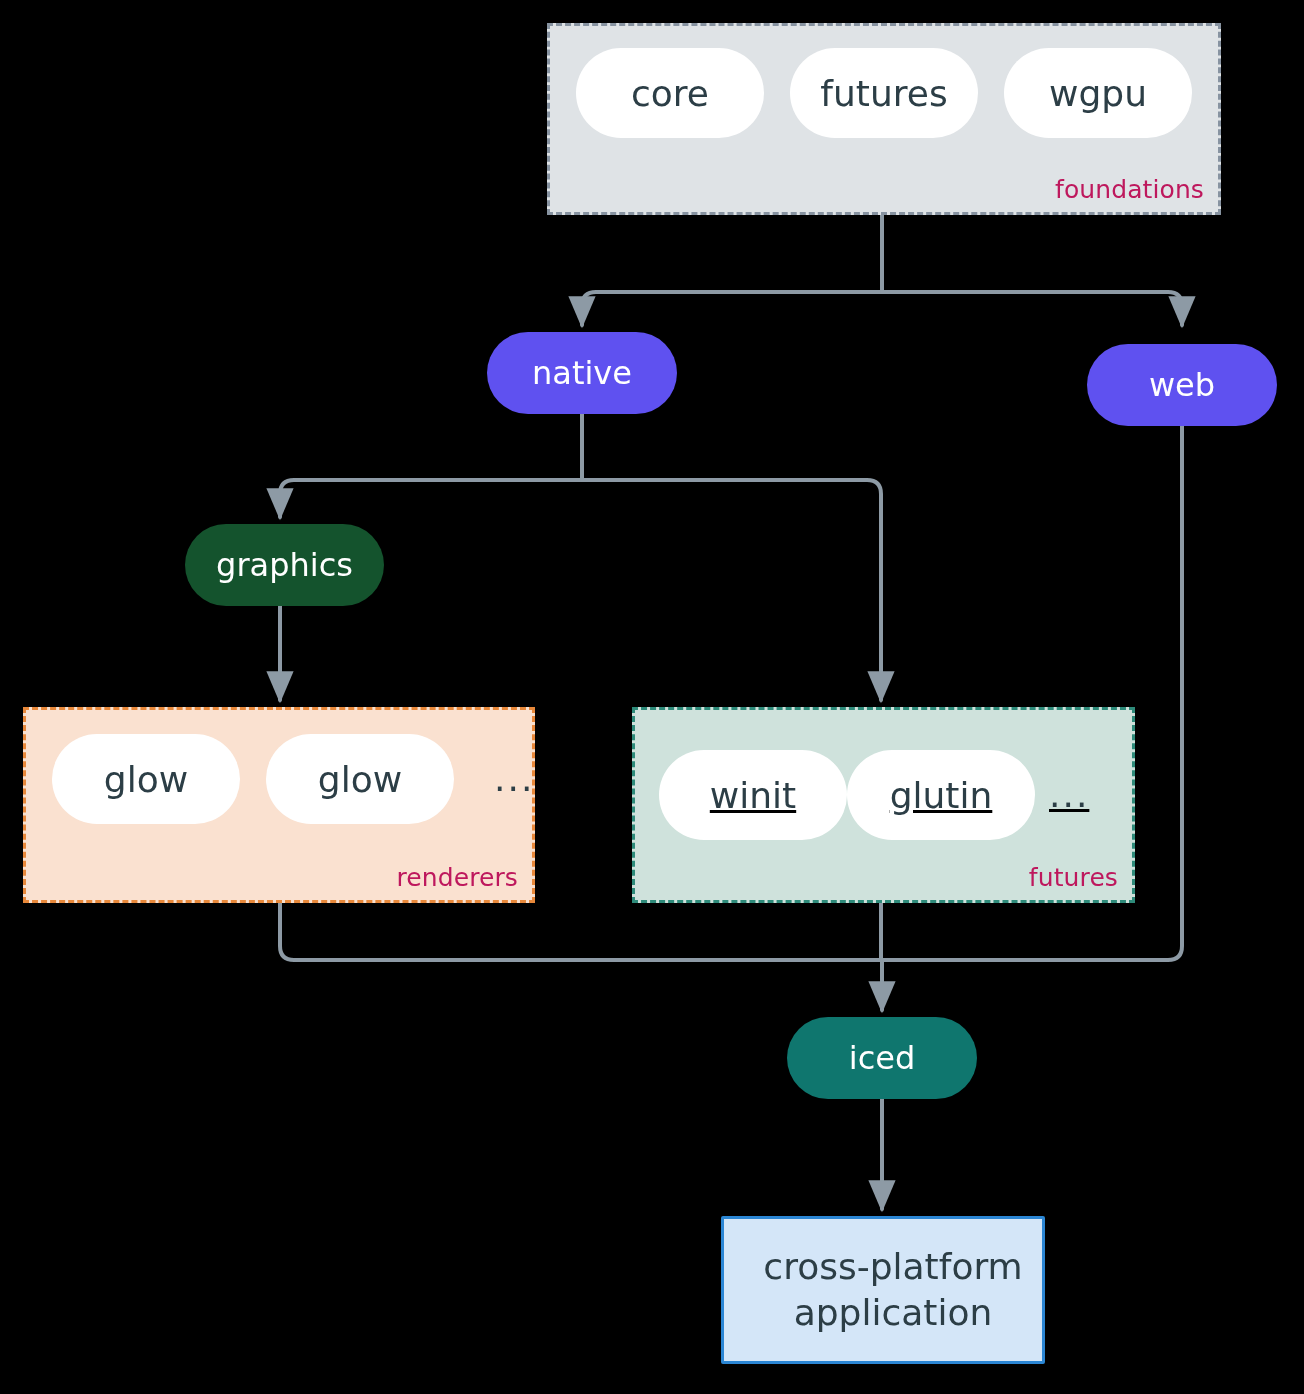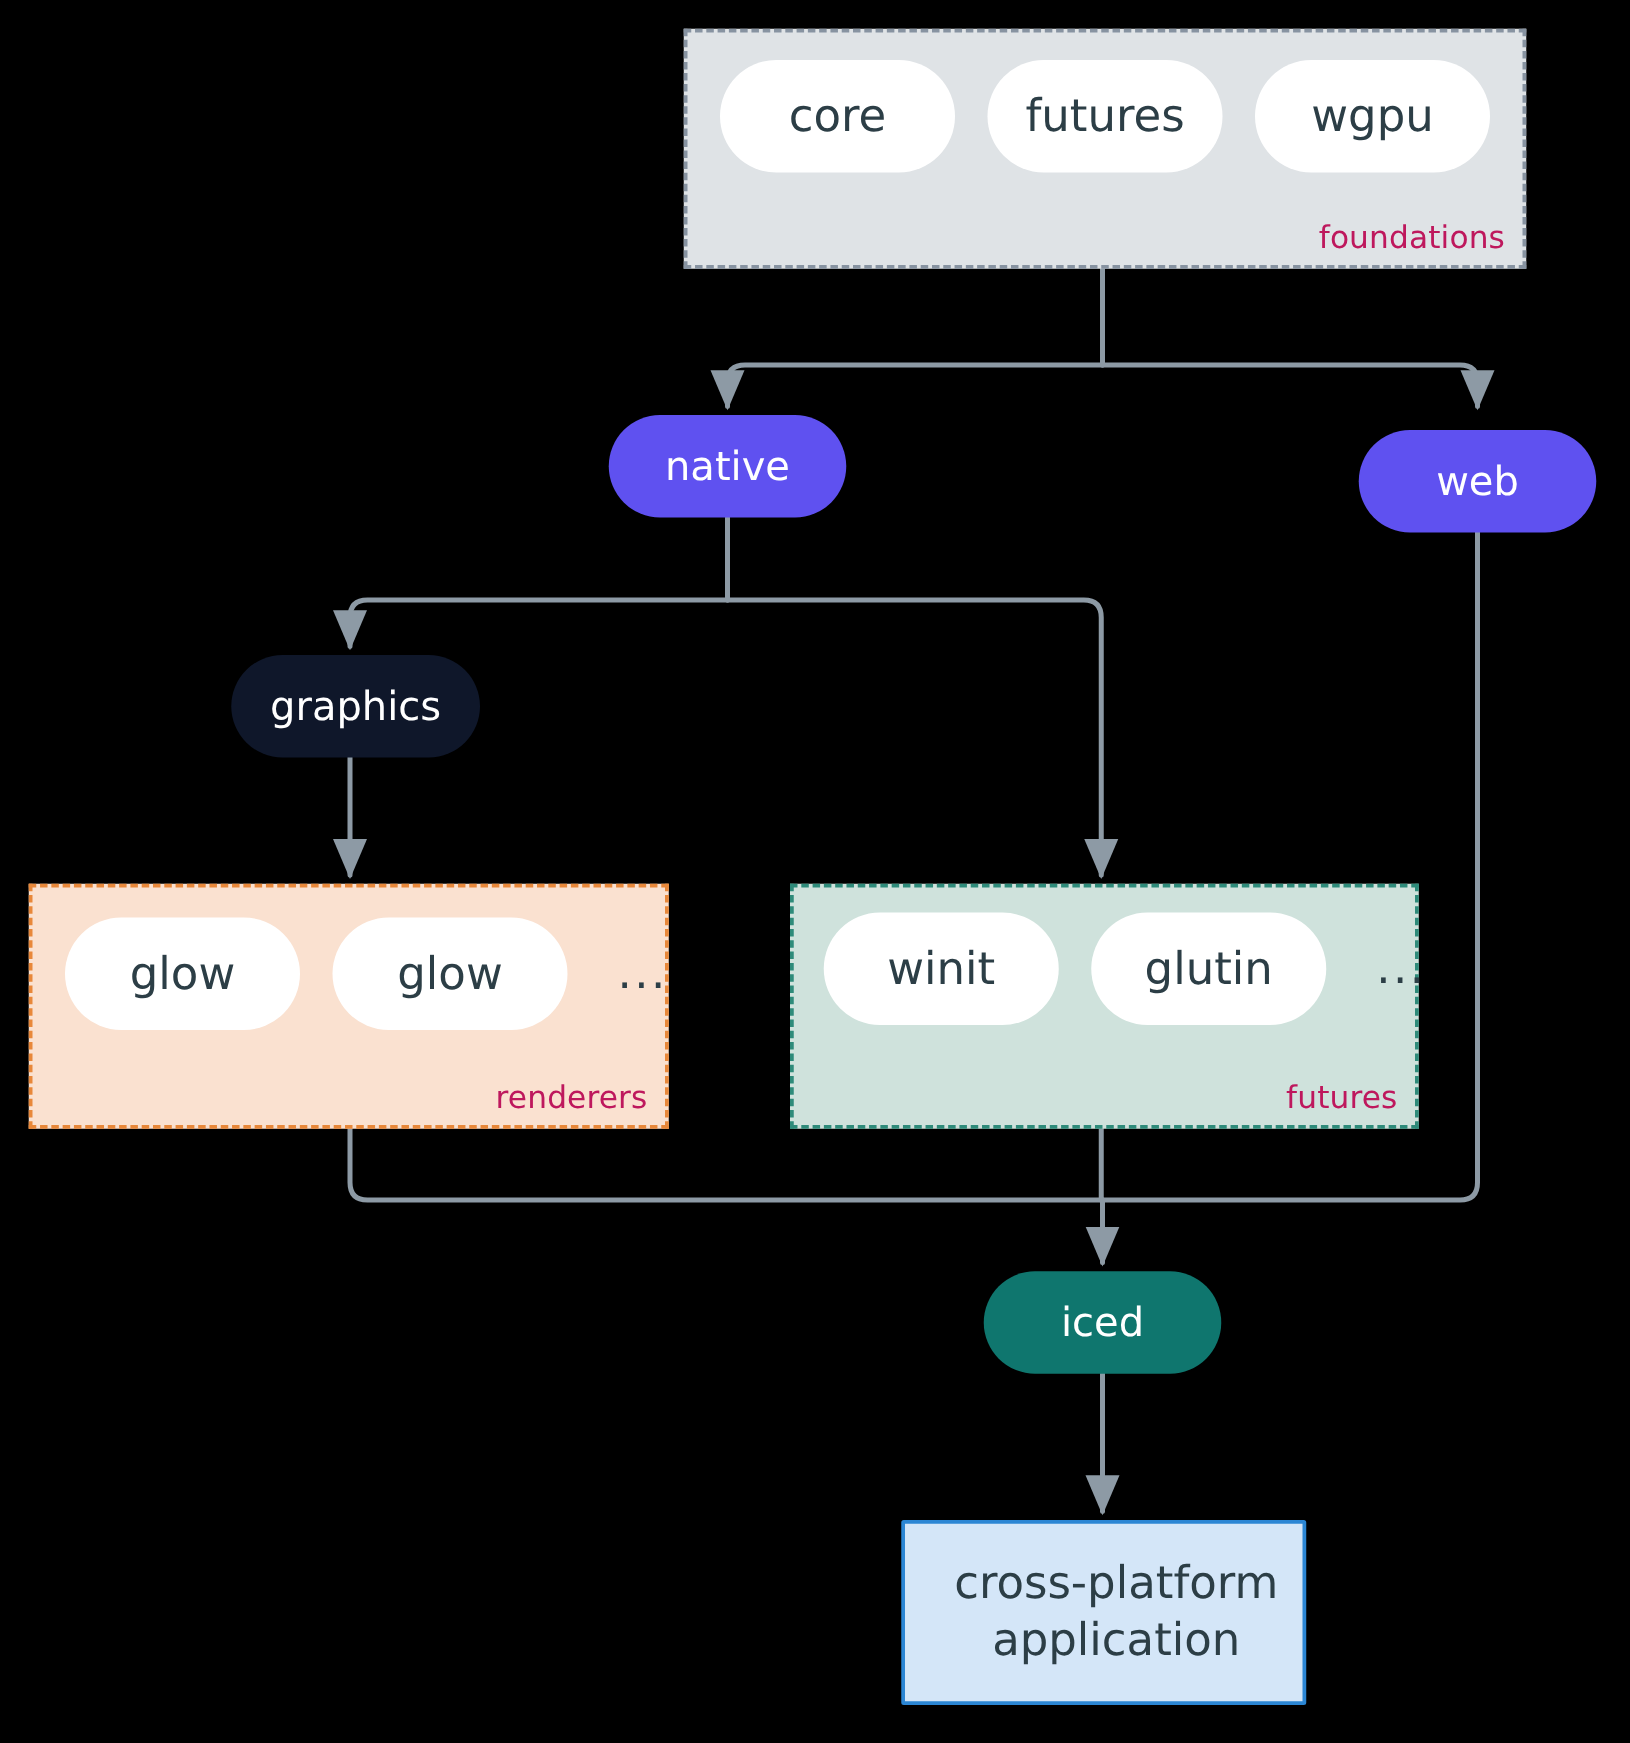--- a/index.html
+++ b/index.html
@@ -88,22 +88,22 @@
   #group-shells {
     left: 632px;
     top: 707px;
     width: 503px;
     height: 196px;
     background: #cfe2dc;
     border-color: #2e8b7a;
   }
   #group-shells .group-items {
     left: 24px;
-    top: 20px;
-    gap: 26px;
+    top: 40px;
+    text-decoration: underline;
   }
 
   
   .pill {
     display: flex;
     align-items: center;
     justify-content: center;
     height: 90px;
     min-width: 188px;
     padding: 0 26px;
@@ -145,21 +145,21 @@
     background: #5f51f0;
   }
   #node-web {
     left: 1087px; top: 344px;
     width: 190px; height: 82px;
     background: #5f51f0;
   }
   #node-graphics {
     left: 185px; top: 524px;
     width: 199px; height: 82px;
-    background: #0f172a;
+    background: #14532d;
   }
   #node-iced {
     left: 787px; top: 1017px;
     width: 190px; height: 82px;
     background: #0f766e;
   }
 
   
   #node-application {
     position: absolute;

